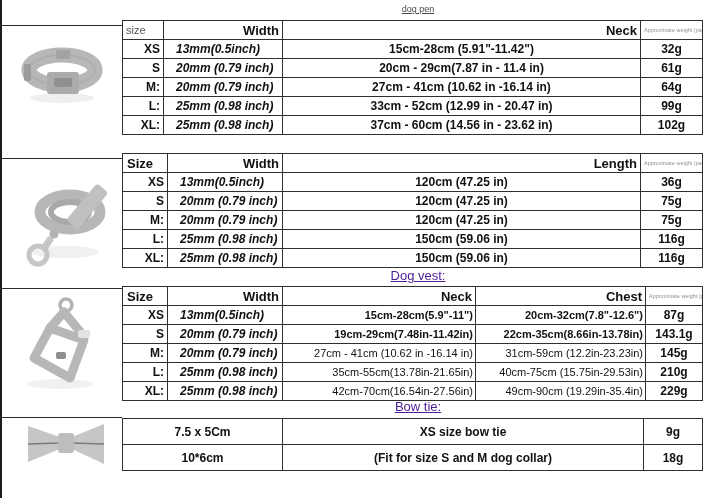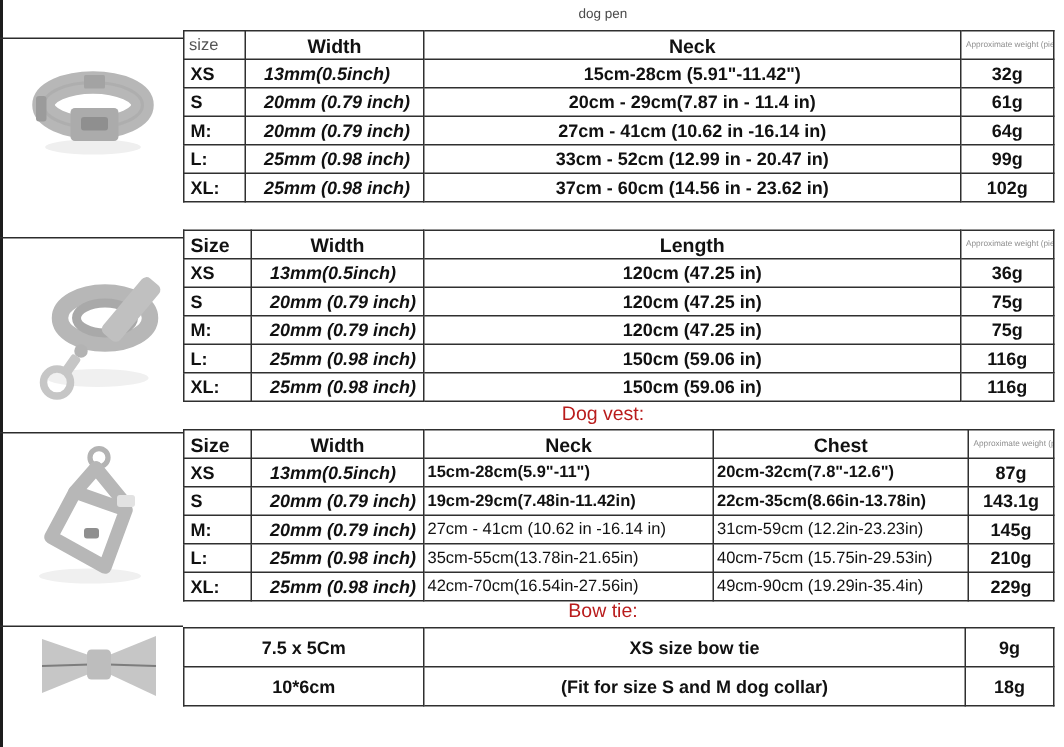--- a/index.html
+++ b/index.html
@@ -3,34 +3,34 @@
 <meta charset="utf-8">
 <style>
   html,body{margin:0;padding:0;background:#fff;}
   .stage{
     position:relative;width:709px;height:498px;background:#ffffff;
     font-family:"Liberation Sans",sans-serif;color:#111;overflow:hidden;
   }
   .left-border{position:absolute;left:0;top:0;width:2px;height:498px;background:#1d1d1d;}
   .hsep{position:absolute;left:0;width:122px;height:1px;background:#2c2c2c;}
   .img-cell{position:absolute;}
-  .sec-title{position:absolute;left:112px;width:580px;text-align:center;}
+  .sec-title{position:absolute;left:128px;width:580px;text-align:center;text-decoration:underline;}
   .small-title{font-size:9px;color:#4a4a4a;}
-  .big-title{font-size:13px;color:#b91c1c;}
+  .big-title{font-size:13px;color:#4c1d95;}
   table.tbl{position:absolute;border-collapse:collapse;table-layout:fixed;background:#fff;}
   .tbl td{
     border:1px solid #2f2f2f;padding:0 3px;font-size:12px;font-weight:700;
     white-space:nowrap;overflow:hidden;height:18px;vertical-align:middle;
   }
   .tbl tr{height:19px;}
   .t4 tr{height:26px;}
-  td.hdr{text-align:center;font-size:13px;}
+  td.hdr{text-align:right;font-size:13px;}
   td.lowhdr{font-weight:400;color:#555;font-size:11px;text-align:left;}
   td.tinyhdr{font-size:5.5px;color:#8f8f8f;font-weight:400;text-align:center;letter-spacing:0;}
-  td.szc{text-align:left;padding-left:4px;}
+  td.szc{text-align:right;padding-left:4px;}
   td.wd{text-align:left;padding-left:12px;font-style:italic;}
   td.ctr{text-align:center;}
   td.fit{font-size:11px;padding:0 2px;}
   td.fw-n{font-weight:400;}
 </style>
 </head>
 <body>
 
 <div class="stage">
 

